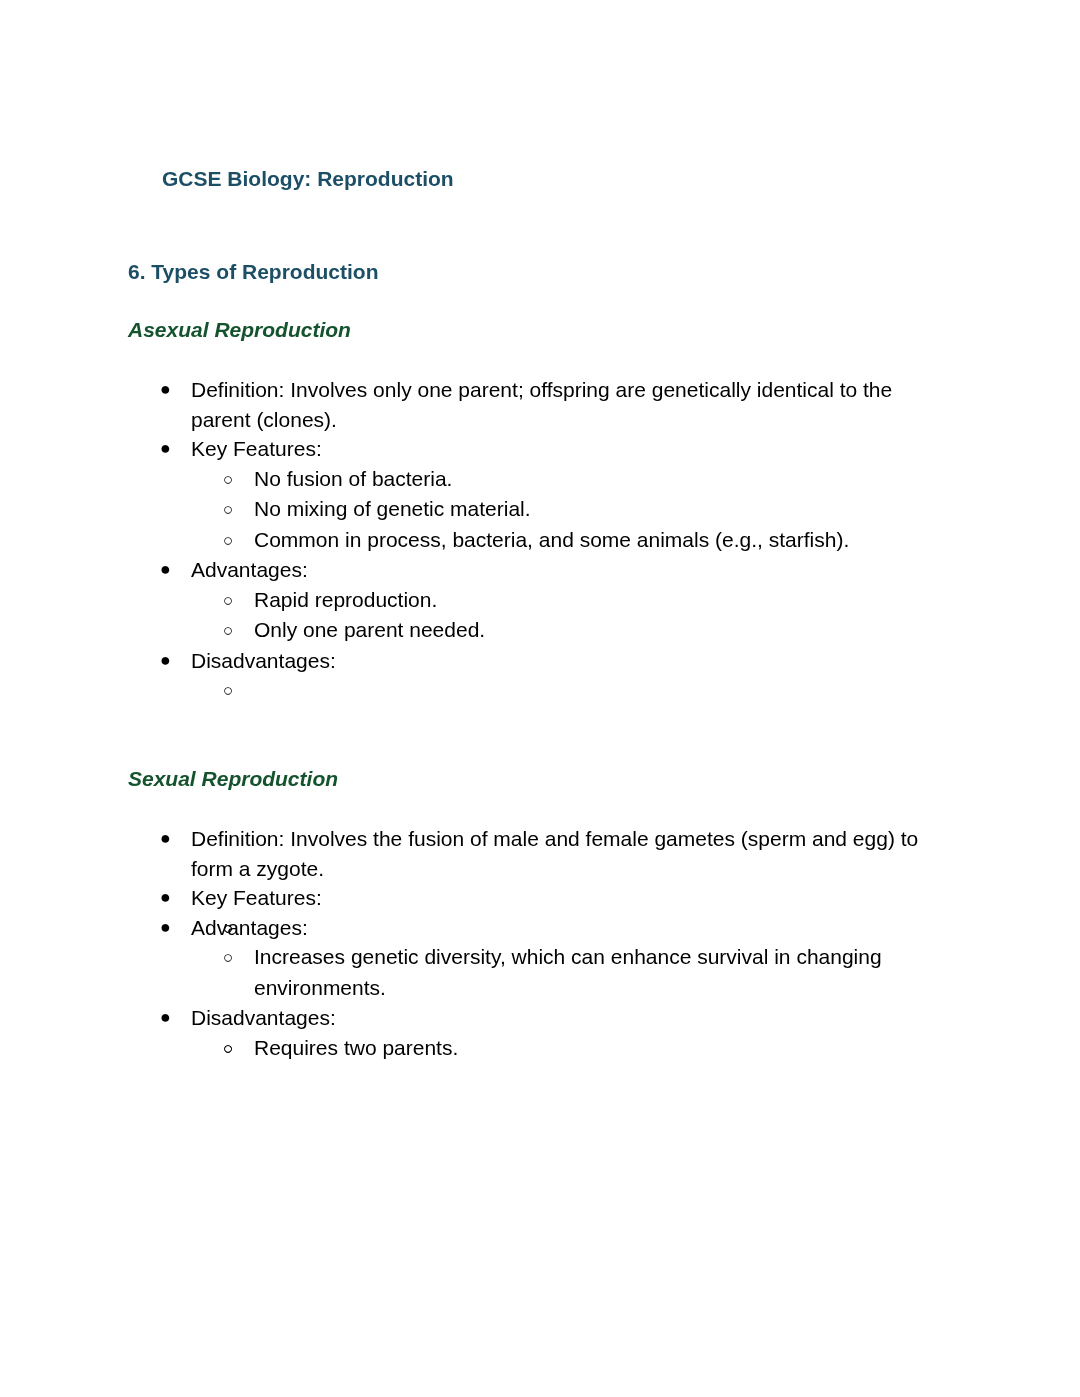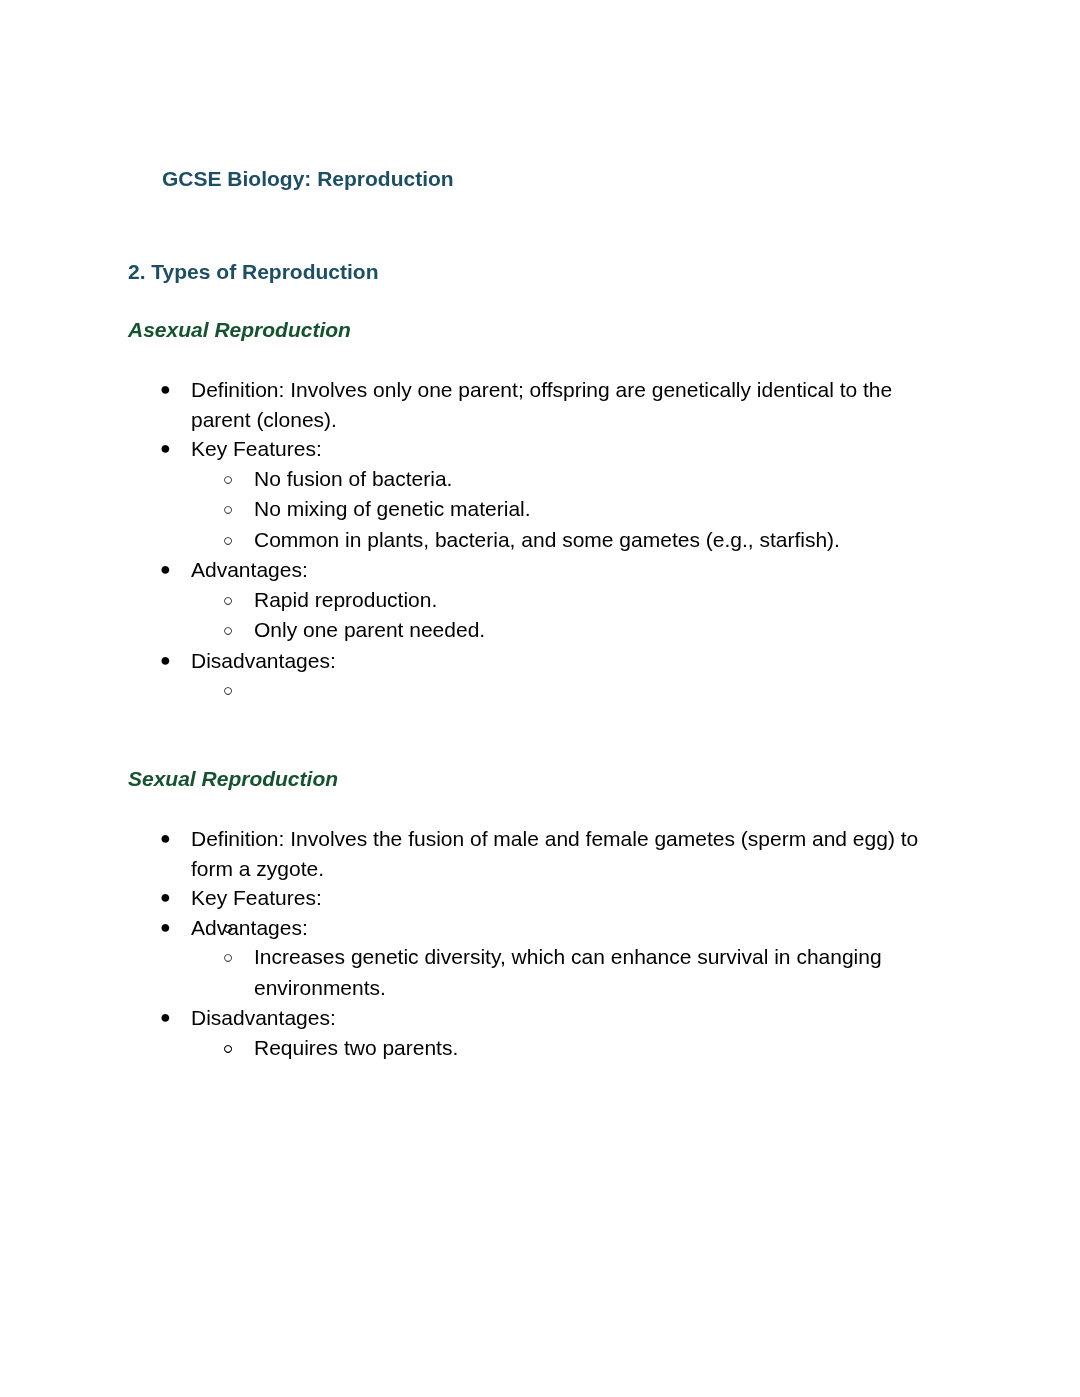--- a/index.html
+++ b/index.html
@@ -15,29 +15,29 @@
     ul.l2 { margin: 0; padding: 0; list-style: none; }
     ul.l2 > li { position: relative; padding-left: 63px; font-size: 21px; line-height: 30.5px; margin-left: 0; }
     ul.l2 > li > .bul2 { position: absolute; left: 32px; top: 1px; font-size: 17px; }
     b { font-weight: normal; }
   </style>
 </head>
 <body>
 
 <div class="page">
   <h1 class="title">GCSE Biology: Reproduction</h1>
-  <h2 class="h2">2. Types of Reproduction</h2>
+  <h2 class="h2">6. Types of Reproduction</h2>
 
   <h3 class="h3" style="top:318px">Asexual Reproduction</h3>
   <ul class="l1" id="list-0" style="top:375px">
       <li><span class="bul">●</span><b>Definition</b><span>: Involves only one parent; offspring are genetically identical to the parent (clones).</span></li>
       <li><span class="bul">●</span><b>Key Features</b><span>:</span><ul class="l2">
           <li><span class="bul2">○</span><span>No fusion of bacteria.</span></li>
           <li><span class="bul2">○</span><span>No mixing of genetic material.</span></li>
-          <li><span class="bul2">○</span><span>Common in plants, bacteria, and some gametes (e.g., starfish).</span></li>
+          <li><span class="bul2">○</span><span>Common in process, bacteria, and some animals (e.g., starfish).</span></li>
         </ul></li>
       <li><span class="bul">●</span><b>Advantages</b><span>:</span><ul class="l2">
           <li><span class="bul2">○</span><span>Rapid reproduction.</span></li>
           <li><span class="bul2">○</span><span>Only one parent needed.</span></li>
         </ul></li>
       <li><span class="bul">●</span><b>Disadvantages</b><span>:</span><ul class="l2">
           <li><span class="bul2">○</span></li>
         </ul></li>
     </ul>
 

